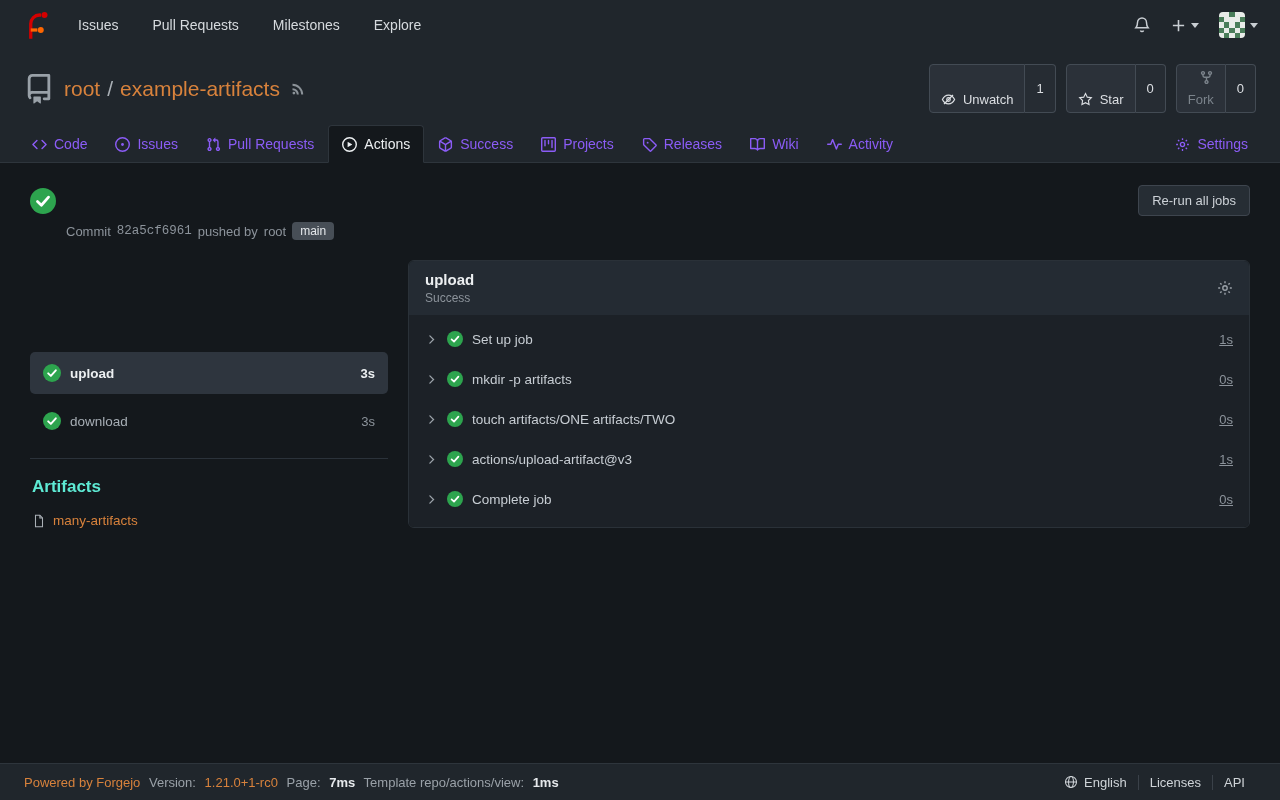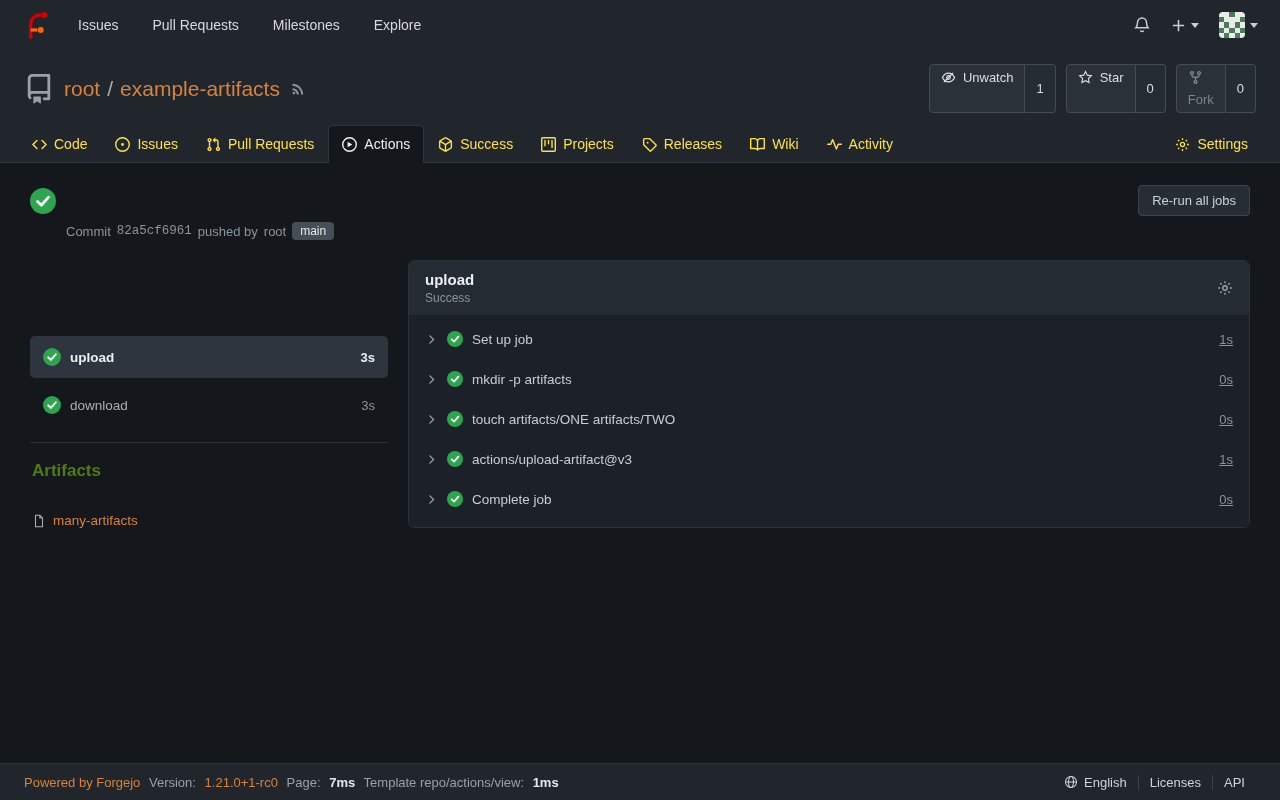--- a/index.html
+++ b/index.html
@@ -25,36 +25,36 @@
   
   .repo-head { display:flex; align-items:center; padding:14px 24px 6px 24px; }
   .repo-icon { color:#99a1a8; margin-right:10px; }
   .repo-title { font-size:21px; display:flex; align-items:center; gap:7px; }
   .repo-link { color:#d8823c; cursor:pointer; }
   .repo-sep { color:#aab0b6; }
   .rss { margin-left:10px; color:#8b9298; cursor:pointer; }
   .repo-actions { margin-left:auto; display:flex; gap:10px; }
   .btn-group { display:flex; }
   .btn {
-    display:flex; align-items:flex-start; gap:7px;
+    display:flex; align-items:flex-end; gap:7px;
     background:#2b3139; border:1px solid #434b54; color:#dcdfe3;
     font-size:13px; padding:5px 11px; border-radius:4px 0 0 4px; cursor:pointer;
   }
   .btn.disabled { color:#7b838b;flex-direction:column; }
   .btn-count {
     display:flex; align-items:center; background:#262c33;
     border:1px solid #434b54; border-left:none; color:#dcdfe3;
     font-size:13px; padding:5px 11px; border-radius:0 4px 4px 0; cursor:pointer;
   }
 
   
   .tabbar { display:flex; align-items:flex-end; padding:6px 18px 0 18px; border-bottom:1px solid #2e353c; }
   .tab {
     display:flex; align-items:center; gap:7px;
-    color:#fde047; font-size:14px; padding:10px 13px; cursor:pointer;
+    color:#8b5cf6; font-size:14px; padding:10px 13px; cursor:pointer;
     border:1px solid transparent; margin-bottom:-1px;
   }
   .tab.active {
     color:#eceff1; background:#14181c;
     border:1px solid #2e353c; border-bottom:1px solid #14181c;
     border-radius:4px 4px 0 0;
   }
   .tab-settings { margin-left:auto; }
 
   
@@ -77,21 +77,21 @@
   .jobs-col { width:358px; flex-shrink:0; }
   .job-row { display:flex; align-items:center; gap:9px; padding:0 13px; height:42px;
              border-radius:5px; cursor:pointer; margin-bottom:6px; }
   .job-row.active { background:#2e353e; }
   .job-row.active .job-name { color:#eceff1; font-weight:bold; }
   .job-row.active .job-dur { color:#eceff1; font-weight:bold; }
   .job-name { color:#a7aeb5; font-size:13.5px; }
   .job-dur { margin-left:auto; color:#8c939b; font-size:13px; }
 
   .artifacts { margin-top:16px; border-top:1px solid #2b323a; padding:18px 2px 0 2px; }
-  .artifacts-heading { font-size:17px; font-weight:600; color:#4d7c0f; margin-bottom:32px; }
+  .artifacts-heading { font-size:17px; font-weight:600; color:#5eead4; margin-bottom:16px; }
   .artifact-item { display:flex; align-items:center; gap:7px; cursor:pointer; }
   .artifact-item .file { color:#aab0b6; }
   .artifact-link { color:#d8823c; font-size:13.5px; }
 
   
   .detail-panel { flex:1; border-radius:6px; overflow:hidden; border:1px solid #2a3138; }
   .detail-head { background:#242b33; padding:10px 16px; display:flex; align-items:center; }
   .detail-title { font-size:15px; font-weight:bold; color:#eceff1; }
   .detail-status { font-size:12px; color:#8c939b; margin-top:3px; }
   .gear-btn { margin-left:auto; color:#9aa1a8; cursor:pointer; }

